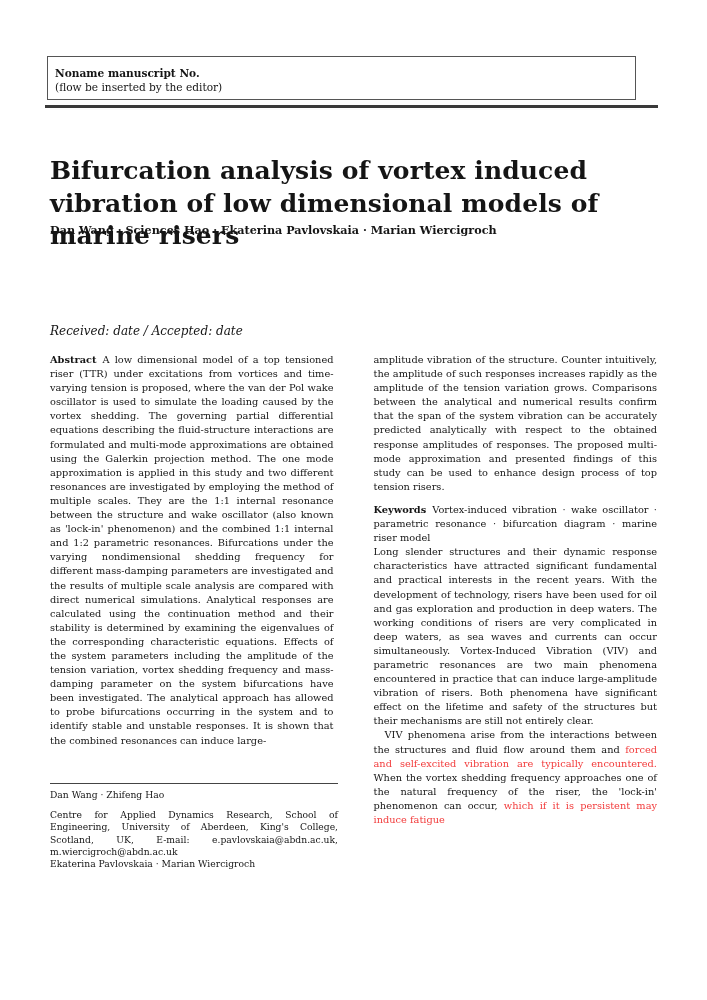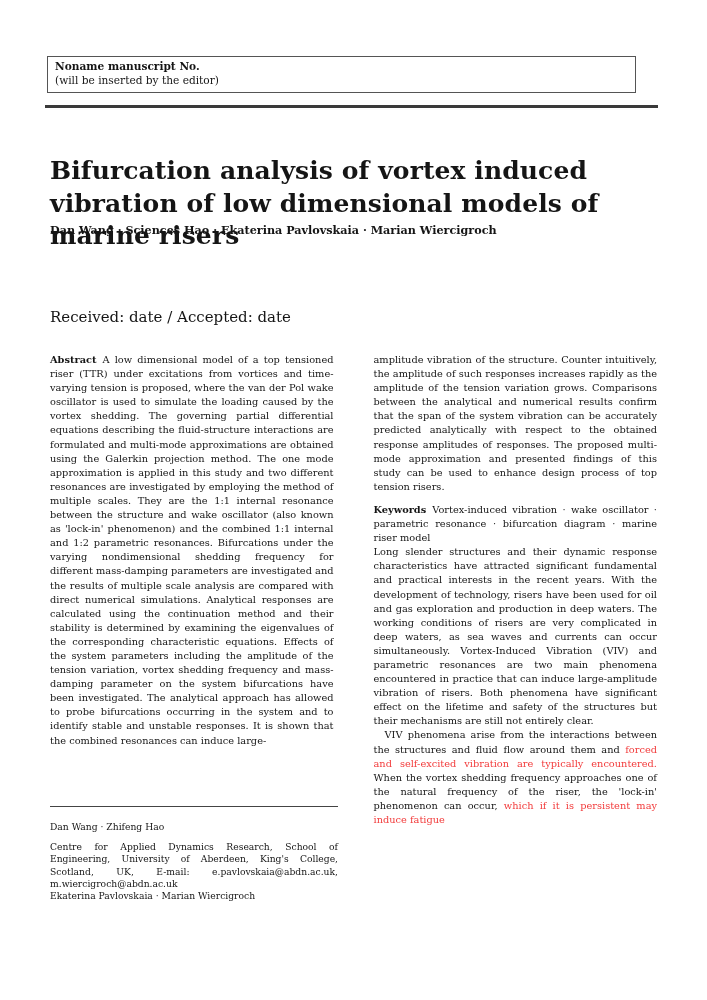--- a/index.html
+++ b/index.html
@@ -10,21 +10,21 @@
     background: #ffffff;
     font-family: "DejaVu Serif", serif;
     color: #151515;
     overflow: hidden;
   }
   .header-box {
     position: absolute;
     left: 47px; top: 56px;
     width: 573px;
     border: 1px solid #555;
-    padding: 3px 7px 4px 7px;
+    padding: 10px 7px 4px 7px;
     font-size: 10.6px;
     line-height: 1.3;
   }
   .header-box .hb-line1 { font-weight: bold; }
   .rule-thick {
     position: absolute;
     left: 45px; top: 105px;
     width: 613px; height: 2.5px;
     background: #3a3a3a;
   }
@@ -39,22 +39,23 @@
   }
   .authors-line {
     position: absolute;
     left: 50px; top: 223px;
     width: 607px;
     font-size: 11.2px;
     font-weight: bold;
   }
   .received-line {
     position: absolute;
-    left: 50px; top: 308px;
-    font-size: 15px;
+    left: 50px; top: 324px;
+    font-size: 12px;
+    font-style: italic;
   }
   .columns {
     position: absolute;
     left: 50px; top: 353px;
     width: 607px;
     display: flex;
     gap: 40px;
   }
   .col {
     width: 288px;
@@ -72,37 +73,36 @@
     font-weight: bold;
     text-align: left;
   }
   .indent { text-indent: 11px; }
   .red-seg { color: #f23b3b; }
   .footnote {
     position: absolute;
     left: 50px; top: 783px;
     width: 288px;
     border-top: 1px solid #444;
-    padding-top: 14px;
+    padding-top: 5px;
     font-size: 9.2px;
     line-height: 1.33;
     text-align: justify;
-    margin-top: 23px;
   }
   .footnote .fn-block + .fn-block { margin-top: 8px; }
   .footnote p { margin: 0; }
 </style>
 </head>
 <body>
 
 <div class="page">
 
   <div class="header-box">
     <div class="hb-line1">Noname manuscript No.</div>
-    <div class="hb-line2">(will be inserted by the editor)</div>
+    <div class="hb-line2">(flow be inserted by the editor)</div>
   </div>
 
   <div class="rule-thick"></div>
 
   <h1 class="paper-title" style="margin:0;">Bifurcation analysis of vortex induced vibration of low dimensional models of marine risers</h1>
 
   <div class="authors-line">Dan Wang · Sciences Hao · Ekaterina Pavlovskaia · Marian Wiercigroch</div>
 
   <div class="received-line">Received: date / Accepted: date</div>
 

